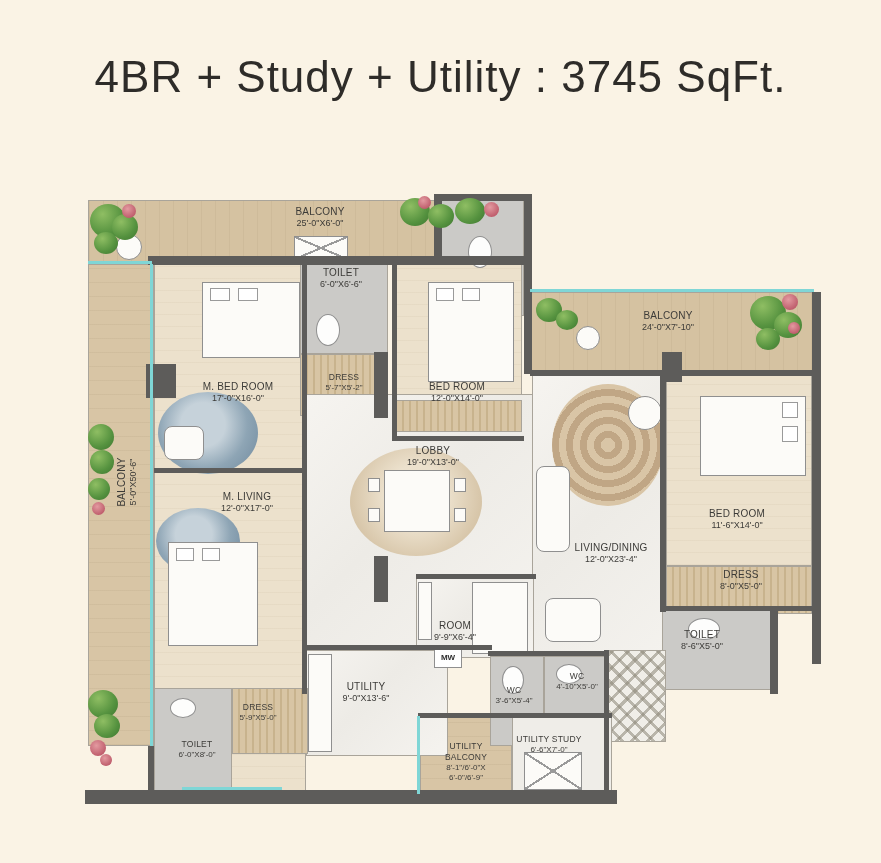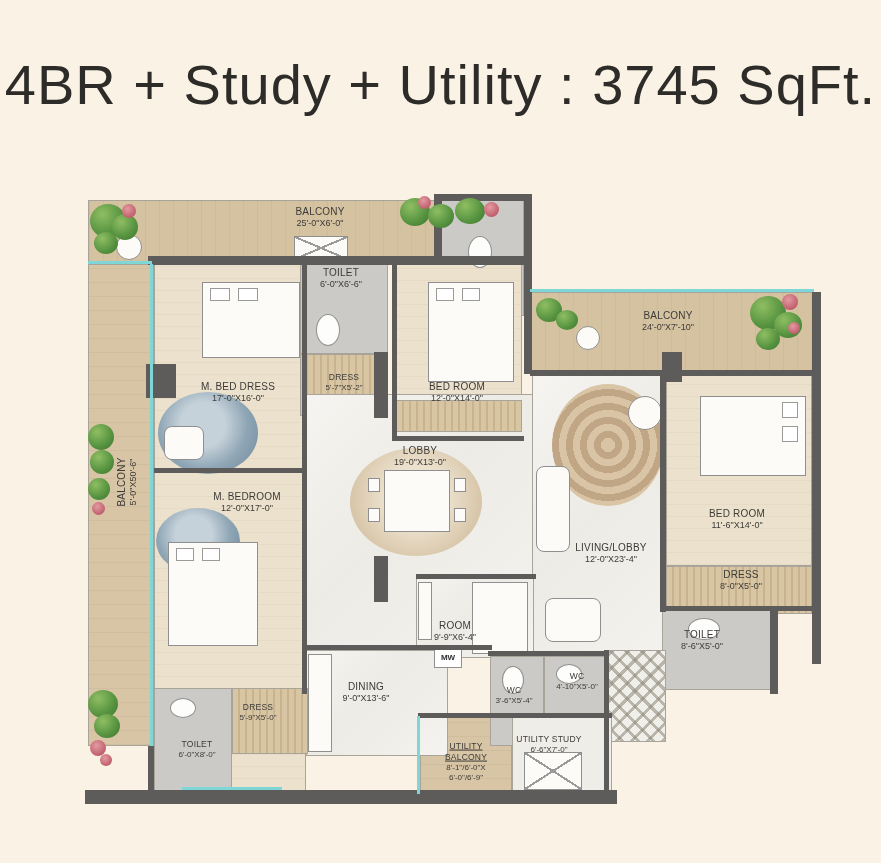--- a/index.html
+++ b/index.html
@@ -5,21 +5,21 @@
   html,body{margin:0;padding:0;}
   body{
     width:881px;height:863px;
     background:#faf3e5;
     font-family:"Liberation Sans", sans-serif;
     overflow:hidden;
   }
   .stage{position:relative;width:881px;height:863px;}
   .title{
     position:absolute;left:0;top:52px;width:100%;
-    text-align:center;font-size:56px;color:#2e2c29;
+    text-align:center;font-size:44px;color:#2e2c29;
     letter-spacing:1px;font-weight:400;
   }
   .plan{position:absolute;left:0;top:0;width:881px;height:863px;}
   .room{position:absolute;z-index:5;box-sizing:border-box;border:1px solid #a9a49a;}
   .f-balcony{background:#d5c2a1;background-image:repeating-linear-gradient(90deg, rgba(90,70,40,.06) 0 1px, transparent 1px 14px);}
   .f-balcony-v{background:#d8c5a5;background-image:repeating-linear-gradient(0deg, rgba(90,70,40,.06) 0 1px, transparent 1px 14px);}
   .f-wood{background:#ece1cc;background-image:repeating-linear-gradient(0deg, rgba(120,95,60,.05) 0 1px, transparent 1px 12px);}
   .f-marble{background:linear-gradient(135deg,#f6f4f0 0%,#edebe6 45%,#f5f3ef 100%);}
   .f-gray{background:#cbcac7;}
   .f-dress{background:repeating-linear-gradient(90deg,#d8c5a4 0 5px,#c8b38d 5px 7px);}
@@ -47,21 +47,21 @@
       linear-gradient(to top right, transparent calc(50% - 1px), #9a9a9a calc(50% - 1px) calc(50% + 1px), transparent calc(50% + 1px)),
       linear-gradient(to bottom right, transparent calc(50% - 1px), #9a9a9a calc(50% - 1px) calc(50% + 1px), transparent calc(50% + 1px)),
       #fcfbf8;}
   .label{position:absolute;transform:translate(-50%,-50%);text-align:center;
     color:#3c3b38;line-height:1.3;white-space:nowrap;z-index:30;}
   .label .nm{font-size:10px;letter-spacing:.2px;}
   .label .dm{font-size:9px;}
   .label.sm .nm{font-size:8.5px;}
   .label.sm .dm{font-size:8px;}
   .label.vert{transform:translate(-50%,-50%) rotate(-90deg);}
-  .label.wrap .nm{white-space:normal;display:block;width:64px;text-decoration:underline;}
+  .label.wrap .nm{white-space:normal;display:block;width:64px;}
   .mw{position:absolute;z-index:14;background:#fff;border:1.5px solid #8f8f8f;
     font-size:8px;font-weight:bold;color:#2f2f2f;display:flex;align-items:center;justify-content:center;box-sizing:border-box;}
 </style>
 </head>
 <body>
 
 <div class="stage">
 
   <div class="title">4BR + Study + Utility : 3745 SqFt.</div>
 
@@ -213,57 +213,57 @@
     </div>
     <div class="label" style="left:341px;top:278px">
       <div class="nm">TOILET</div>
       <div class="dm">6'-0"X6'-6"</div>
     </div>
     <div class="label sm" style="left:344px;top:383px">
       <div class="nm">DRESS</div>
       <div class="dm">5'-7"X5'-2"</div>
     </div>
     <div class="label" style="left:238px;top:392px">
-      <div class="nm">M. BED DRESS</div>
+      <div class="nm">M. BED ROOM</div>
       <div class="dm">17'-0"X16'-0"</div>
     </div>
     <div class="label" style="left:457px;top:392px">
       <div class="nm">BED ROOM</div>
       <div class="dm">12'-0"X14'-0"</div>
     </div>
-    <div class="label" style="left:420px;top:456px">
+    <div class="label" style="left:433px;top:456px">
       <div class="nm">LOBBY</div>
       <div class="dm">19'-0"X13'-0"</div>
     </div>
     <div class="label" style="left:247px;top:502px">
-      <div class="nm">M. BEDROOM</div>
+      <div class="nm">M. LIVING</div>
       <div class="dm">12'-0"X17'-0"</div>
     </div>
     <div class="label" style="left:611px;top:553px">
-      <div class="nm">LIVING/LOBBY</div>
+      <div class="nm">LIVING/DINING</div>
       <div class="dm">12'-0"X23'-4"</div>
     </div>
     <div class="label" style="left:737px;top:519px">
       <div class="nm">BED ROOM</div>
       <div class="dm">11'-6"X14'-0"</div>
     </div>
     <div class="label" style="left:741px;top:580px">
       <div class="nm">DRESS</div>
       <div class="dm">8'-0"X5'-0"</div>
     </div>
     <div class="label" style="left:702px;top:640px">
       <div class="nm">TOILET</div>
       <div class="dm">8'-6"X5'-0"</div>
     </div>
     <div class="label" style="left:455px;top:631px">
       <div class="nm">ROOM</div>
       <div class="dm">9'-9"X6'-4"</div>
     </div>
     <div class="label" style="left:366px;top:692px">
-      <div class="nm">DINING</div>
+      <div class="nm">UTILITY</div>
       <div class="dm">9'-0"X13'-6"</div>
     </div>
     <div class="label sm" style="left:514px;top:696px">
       <div class="nm">WC</div>
       <div class="dm">3'-6"X5'-4"</div>
     </div>
     <div class="label sm" style="left:577px;top:682px">
       <div class="nm">WC</div>
       <div class="dm">4'-10"X5'-0"</div>
     </div>

